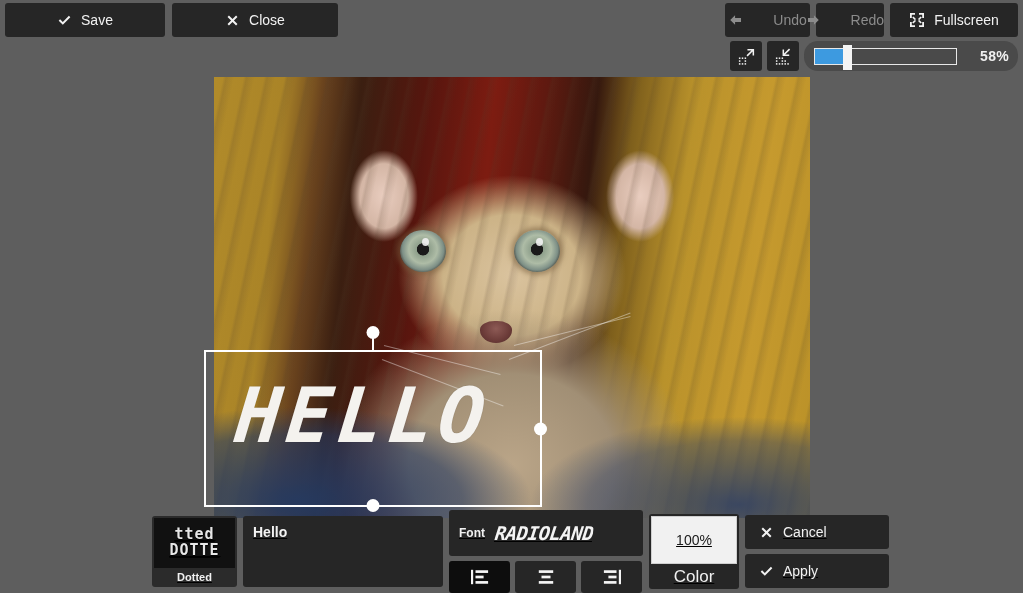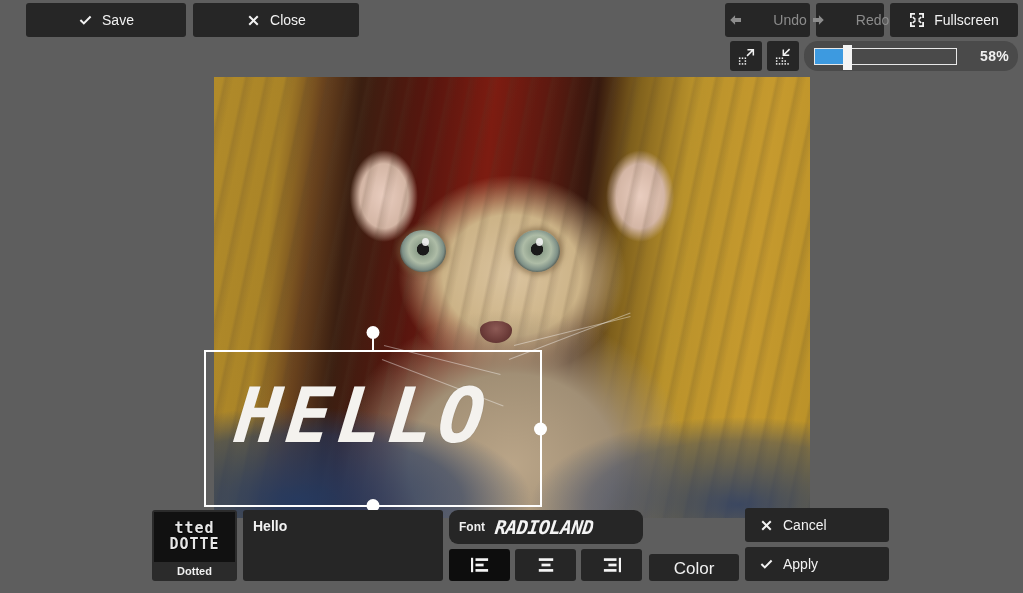--- a/index.html
+++ b/index.html
@@ -49,33 +49,33 @@
   .btn.disabled .ico svg { fill: #8c8c8c; }
 
   
   #toolbar-left {
     position: absolute;
     left: 5px;
     top: 3px;
     display: flex;
     gap: 7px;
   }
-  #btn-save  { width: 160px; height: 34px; margin-left: 21px; }
+  #btn-save  { width: 160px; height: 34px; }
   #btn-close { width: 166px; height: 34px; }
 
   
   #toolbar-right {
     position: absolute;
     right: 5px;
     top: 3px;
     display: flex;
     gap: 6px;
   }
   #btn-undo { width: 85px; height: 34px; }
-  #btn-redo { width: 68px; height: 34px; }
+  #btn-redo { width: 68px; height: 34px; justify-content: flex-end; }
   #btn-fullscreen { width: 128px; height: 34px; }
 
   
   #zoom-row {
     position: absolute;
     right: 5px;
     top: 41px;
     display: flex;
     align-items: center;
     gap: 5px;
@@ -246,28 +246,29 @@
     width: 2px;
     height: 20px;
     background: #ffffff;
     transform: translateX(-50%);
   }
 
   
   #bottom-bar {
     position: absolute;
     left: 0;
-    bottom: 12px;
+    bottom: 4px;
     width: 1023px;
     height: 75px;
     display: flex;
-    align-items: flex-end;
+    align-items: center;
     gap: 6px;
     padding-left: 152px;
     pointer-events: none;
+    text-decoration: underline;
   }
   #bottom-bar > * { pointer-events: auto; }
 
   
   #font-thumb {
     width: 85px;
     height: 71px;
     background: #2b2b2b;
     border-radius: 3px;
     display: flex;
@@ -326,23 +327,23 @@
   #text-input::placeholder { color: #8a8a8a; font-weight: normal; }
 
   
   #font-column {
     width: 194px;
     display: flex;
     flex-direction: column;
     gap: 5px;
   }
   #font-select {
-    height: 34px;
+    height: 46px;
     background: #262626;
-    border-radius: 9px;
+    border-radius: 3px;
     display: flex;
     align-items: center;
     gap: 10px;
     padding: 13px 10px;
     cursor: pointer;
     overflow: hidden;
   }
   #font-select-label {
     color: #f0f0f0;
     font-size: 12px;
@@ -591,20 +592,23 @@
                 <rect x="3" y="14.5" width="14" height="3"></rect>
                 <rect x="19.6" y="2" width="2.4" height="16"></rect>
               </g>
             </svg>
           </span>
         </button>
       </div>
     </div>
 
     <div id="color-block">
+      <div id="color-swatch" style="background: rgb(241, 241, 241);">
+        <span>100%</span>
+      </div>
       <div id="color-label">Color</div>
     </div>
 
     <div id="action-column">
       <button class="btn" id="btn-cancel">
         <span class="ico">
           <svg width="15" height="15" viewBox="0 0 16 16">
               <path fill="#f2f2f2" d="M13.3 4.2 9.5 8l3.8 3.8-1.5 1.5L8 9.5l-3.8 3.8-1.5-1.5L6.5 8 2.7 4.2l1.5-1.5L8 6.5l3.8-3.8z"></path>
             </svg>
         </span>

